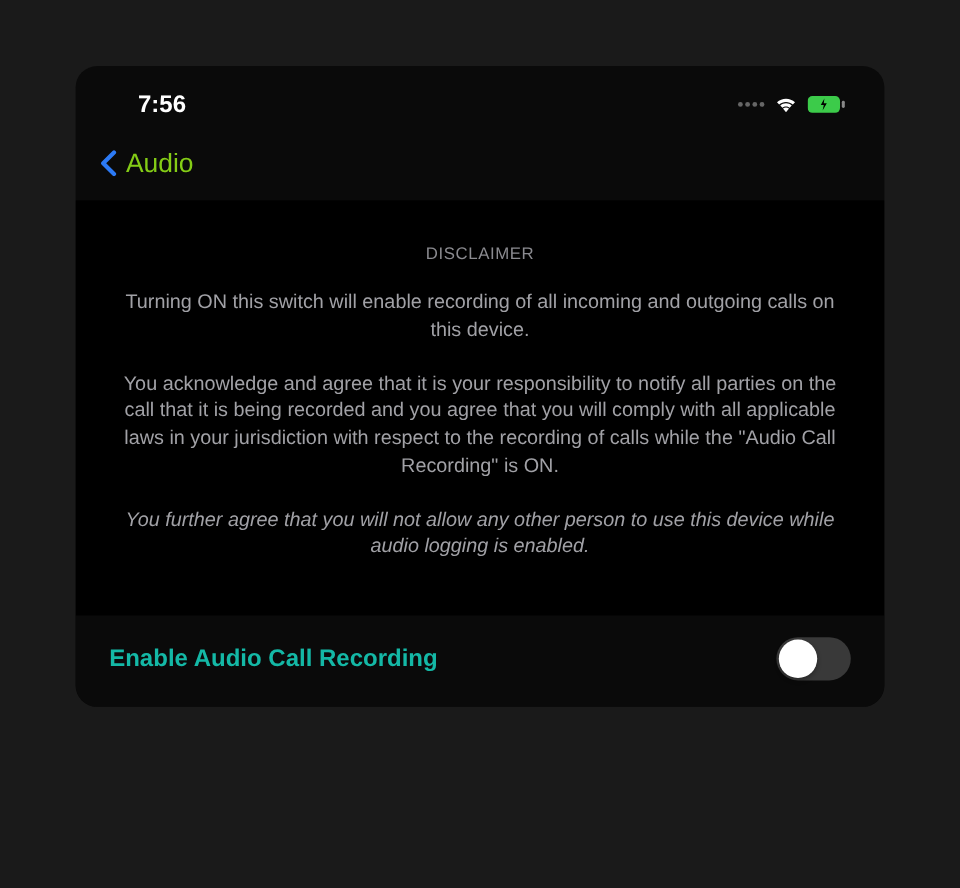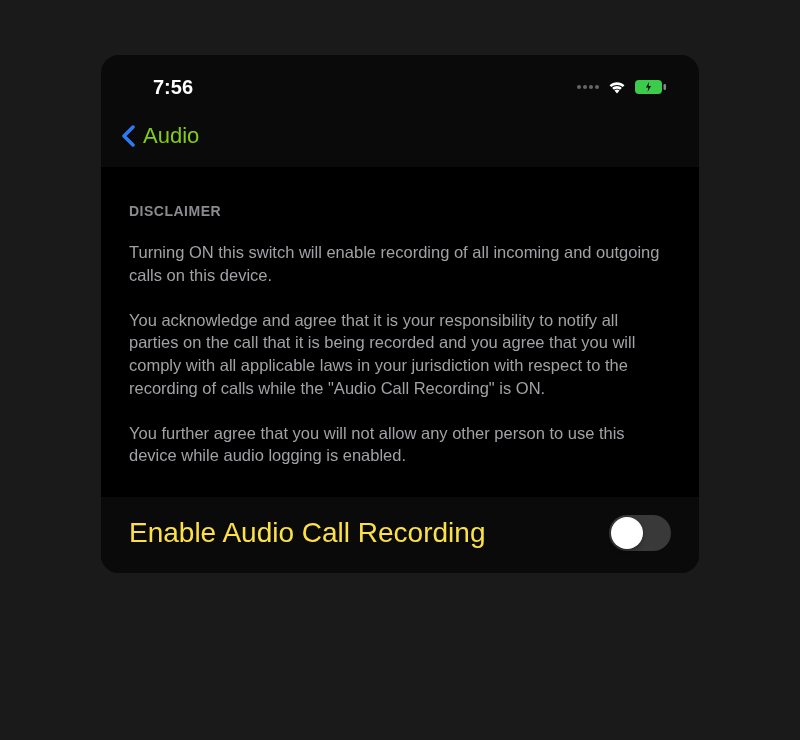--- a/index.html
+++ b/index.html
@@ -11,25 +11,26 @@
       width: 800px;
       height: 740px;
       background: #1a1a1a;
       font-family: -apple-system, BlinkMacSystemFont, "Segoe UI", Helvetica, Arial, sans-serif;
       display: flex;
       justify-content: center;
       align-items: flex-start;
       padding-top: 55px;
     }
     .phone-frame {
-      width: 598px;
+      width: 674px;
       background: #0a0a0a;
       border-radius: 18px;
       overflow: hidden;
       position: relative;
+      text-align: center;
     }
     .status-bar {
       display: flex;
       justify-content: space-between;
       align-items: center;
       padding: 24px 32px 20px 52px;
       height: 60px;
     }
     .status-time {
       color: #fff;
@@ -83,45 +84,46 @@
       font-size: 22px;
       font-weight: 600;
     }
     .content-section {
       background: #000;
       padding: 36px 28px 30px 28px;
     }
     .disclaimer-heading {
       color: #8a8a8f;
       font-size: 14px;
-      font-weight: 700;
+      font-weight: 400;
       letter-spacing: 0.5px;
       margin-bottom: 22px;
     }
     .disclaimer-text {
       color: #a1a1a6;
       font-size: 16.5px;
       line-height: 1.38;
       margin-bottom: 22px;
       font-weight: 400;
     }
     .disclaimer-text:last-child {
-      margin-bottom: 0;
+      margin-bottom: 16px;
+      font-style: italic;
     }
     .toggle-row {
       display: flex;
       justify-content: space-between;
       align-items: center;
       padding: 18px 28px 22px 28px;
       background: #0a0a0a;
     }
     .toggle-label {
-      color: #fde047;
-      font-size: 28px;
-      font-weight: 400;
+      color: #14b8a6;
+      font-size: 20px;
+      font-weight: 700;
     }
     .toggle-switch {
       width: 62px;
       height: 36px;
       background: #393939;
       border-radius: 18px;
       position: relative;
       cursor: pointer;
     }
     .toggle-knob {

